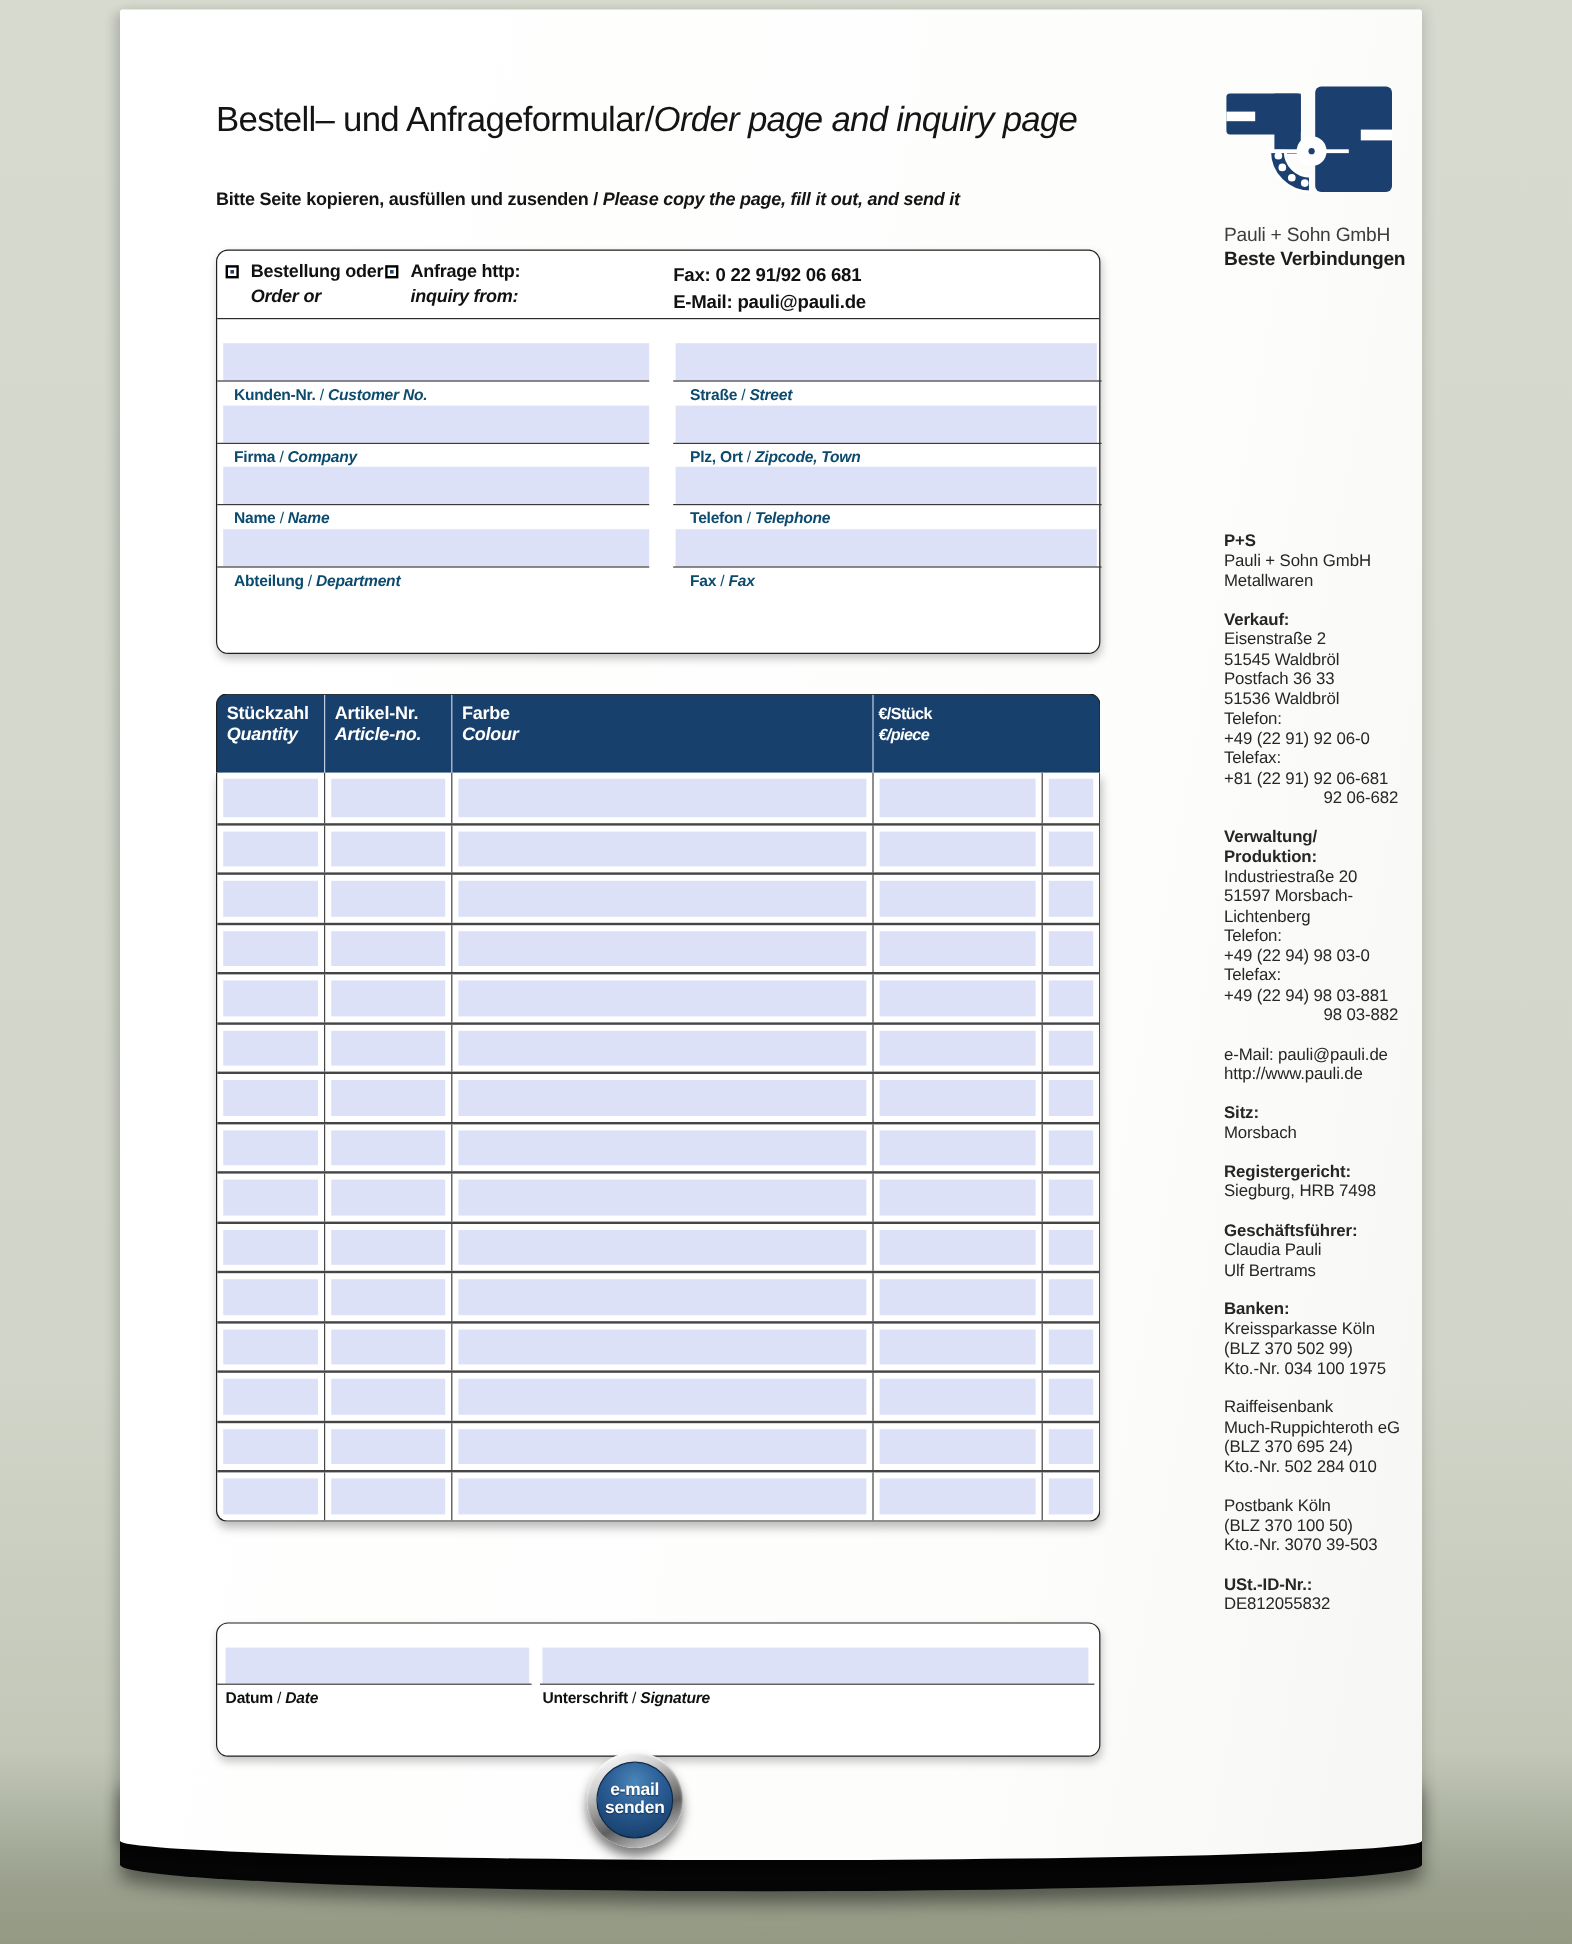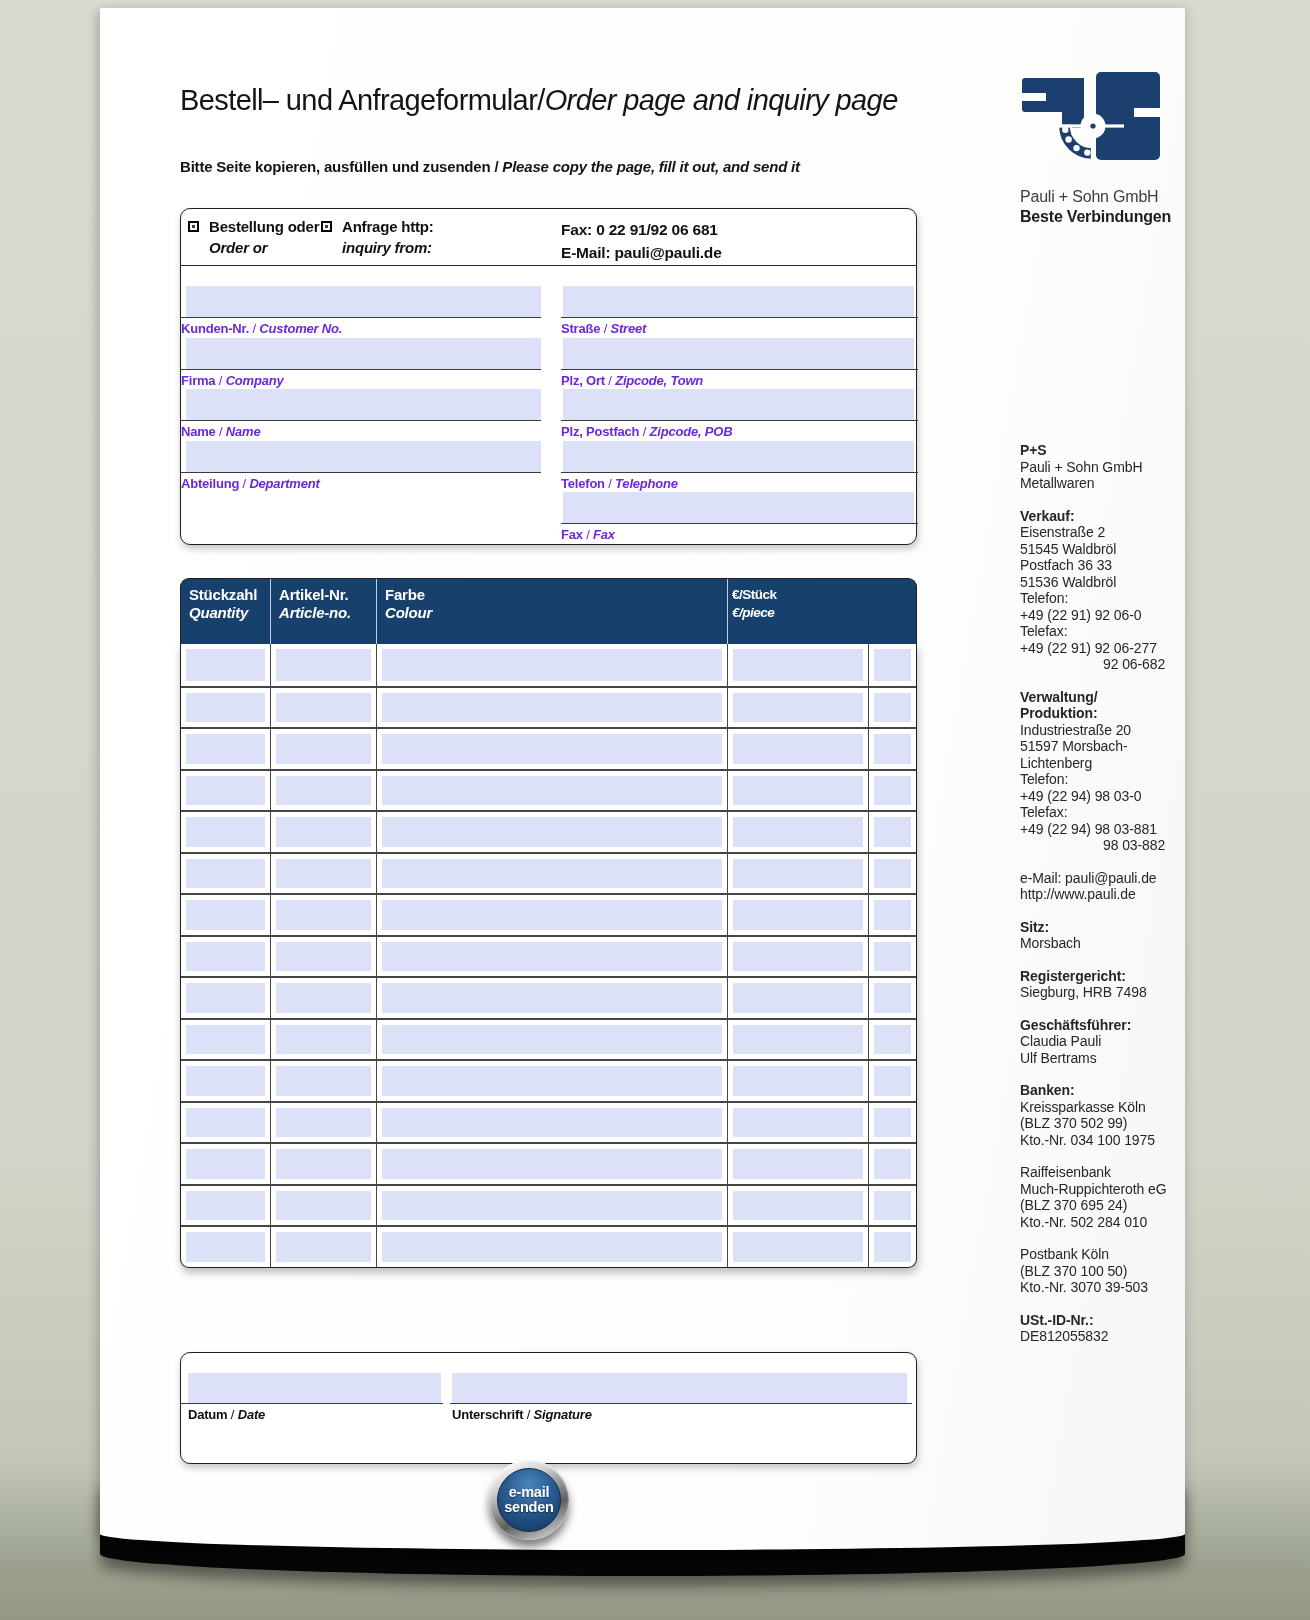--- a/index.html
+++ b/index.html
@@ -50,21 +50,21 @@
 
   
   .fcol{top:57px;padding-top:20px;}
   .fcol.colL{left:0;width:360px;}
   .fcol.colR{left:380px;width:357px;}
   .ffield{height:51.6px;position:relative;}
   .finput{position:absolute;top:0;height:31px;background:#dce1f7;}
   .colL .finput{left:5px;right:0;}
   .colR .finput{left:2px;right:4px;}
   .fline{position:absolute;top:31px;left:0;right:0;border-top:1.5px solid #3b3b3b;}
-  .flabel{position:absolute;top:35px;left:0;font-size:13px;letter-spacing:-.2px;color:#6d28d9;white-space:nowrap;}
+  .flabel{position:absolute;top:35px;left:14px;font-size:13px;letter-spacing:-.2px;color:#0c4a6e;white-space:nowrap;}
   .flabel .de{font-weight:700;}
   .flabel .en{font-weight:700;font-style:italic;}
 
   
   .items-table{left:80px;top:570px;width:737px;}
   .thead{display:grid;height:66px;background:#18406d;border:1.6px solid #1f1f1f;border-bottom:none;
          border-radius:9px 9px 0 0;overflow:hidden;}
   .hcell{padding:7px 2px 0 8px;color:#fff;font-size:15px;line-height:17.5px;font-weight:700;letter-spacing:-.2px;white-space:nowrap;}
   .hcell + .hcell{border-left:1px solid rgba(226,233,244,.85);}
   .hcell .en{font-style:italic;}
@@ -183,25 +183,20 @@
           <div class="flabel"><span class="de">Straße</span><span class="sep"> / </span><span class="en">Street</span></div>
         </div>
         <div class="ffield">
           <div class="finput"></div>
           <div class="fline"></div>
           <div class="flabel"><span class="de">Plz, Ort</span><span class="sep"> / </span><span class="en">Zipcode, Town</span></div>
         </div>
         <div class="ffield">
           <div class="finput"></div>
           <div class="fline"></div>
-          <div class="flabel"><span class="de">Plz, Postfach</span><span class="sep"> / </span><span class="en">Zipcode, POB</span></div>
-        </div>
-        <div class="ffield">
-          <div class="finput"></div>
-          <div class="fline"></div>
           <div class="flabel"><span class="de">Telefon</span><span class="sep"> / </span><span class="en">Telephone</span></div>
         </div>
         <div class="ffield">
           <div class="finput"></div>
           <div class="fline"></div>
           <div class="flabel"><span class="de">Fax</span><span class="sep"> / </span><span class="en">Fax</span></div>
         </div>
       </div>
   </div>
 
@@ -511,21 +506,21 @@
       </div>
       <div class="sblock">
         <div class="sline-txt sb">Verkauf:</div>
         <div class="sline-txt">Eisenstraße 2</div>
         <div class="sline-txt">51545 Waldbröl</div>
         <div class="sline-txt">Postfach 36 33</div>
         <div class="sline-txt">51536 Waldbröl</div>
         <div class="sline-txt">Telefon:</div>
         <div class="sline-txt">+49 (22 91) 92 06-0</div>
         <div class="sline-txt">Telefax:</div>
-        <div class="sline-txt">+49 (22 91) 92 06-277</div>
+        <div class="sline-txt">+81 (22 91) 92 06-681</div>
         <div class="sline-txt" style="padding-left: 83px;">92 06-682</div>
       </div>
       <div class="sblock">
         <div class="sline-txt sb">Verwaltung/</div>
         <div class="sline-txt sb">Produktion:</div>
         <div class="sline-txt">Industriestraße 20</div>
         <div class="sline-txt">51597 Morsbach-</div>
         <div class="sline-txt">Lichtenberg</div>
         <div class="sline-txt">Telefon:</div>
         <div class="sline-txt">+49 (22 94) 98 03-0</div>

